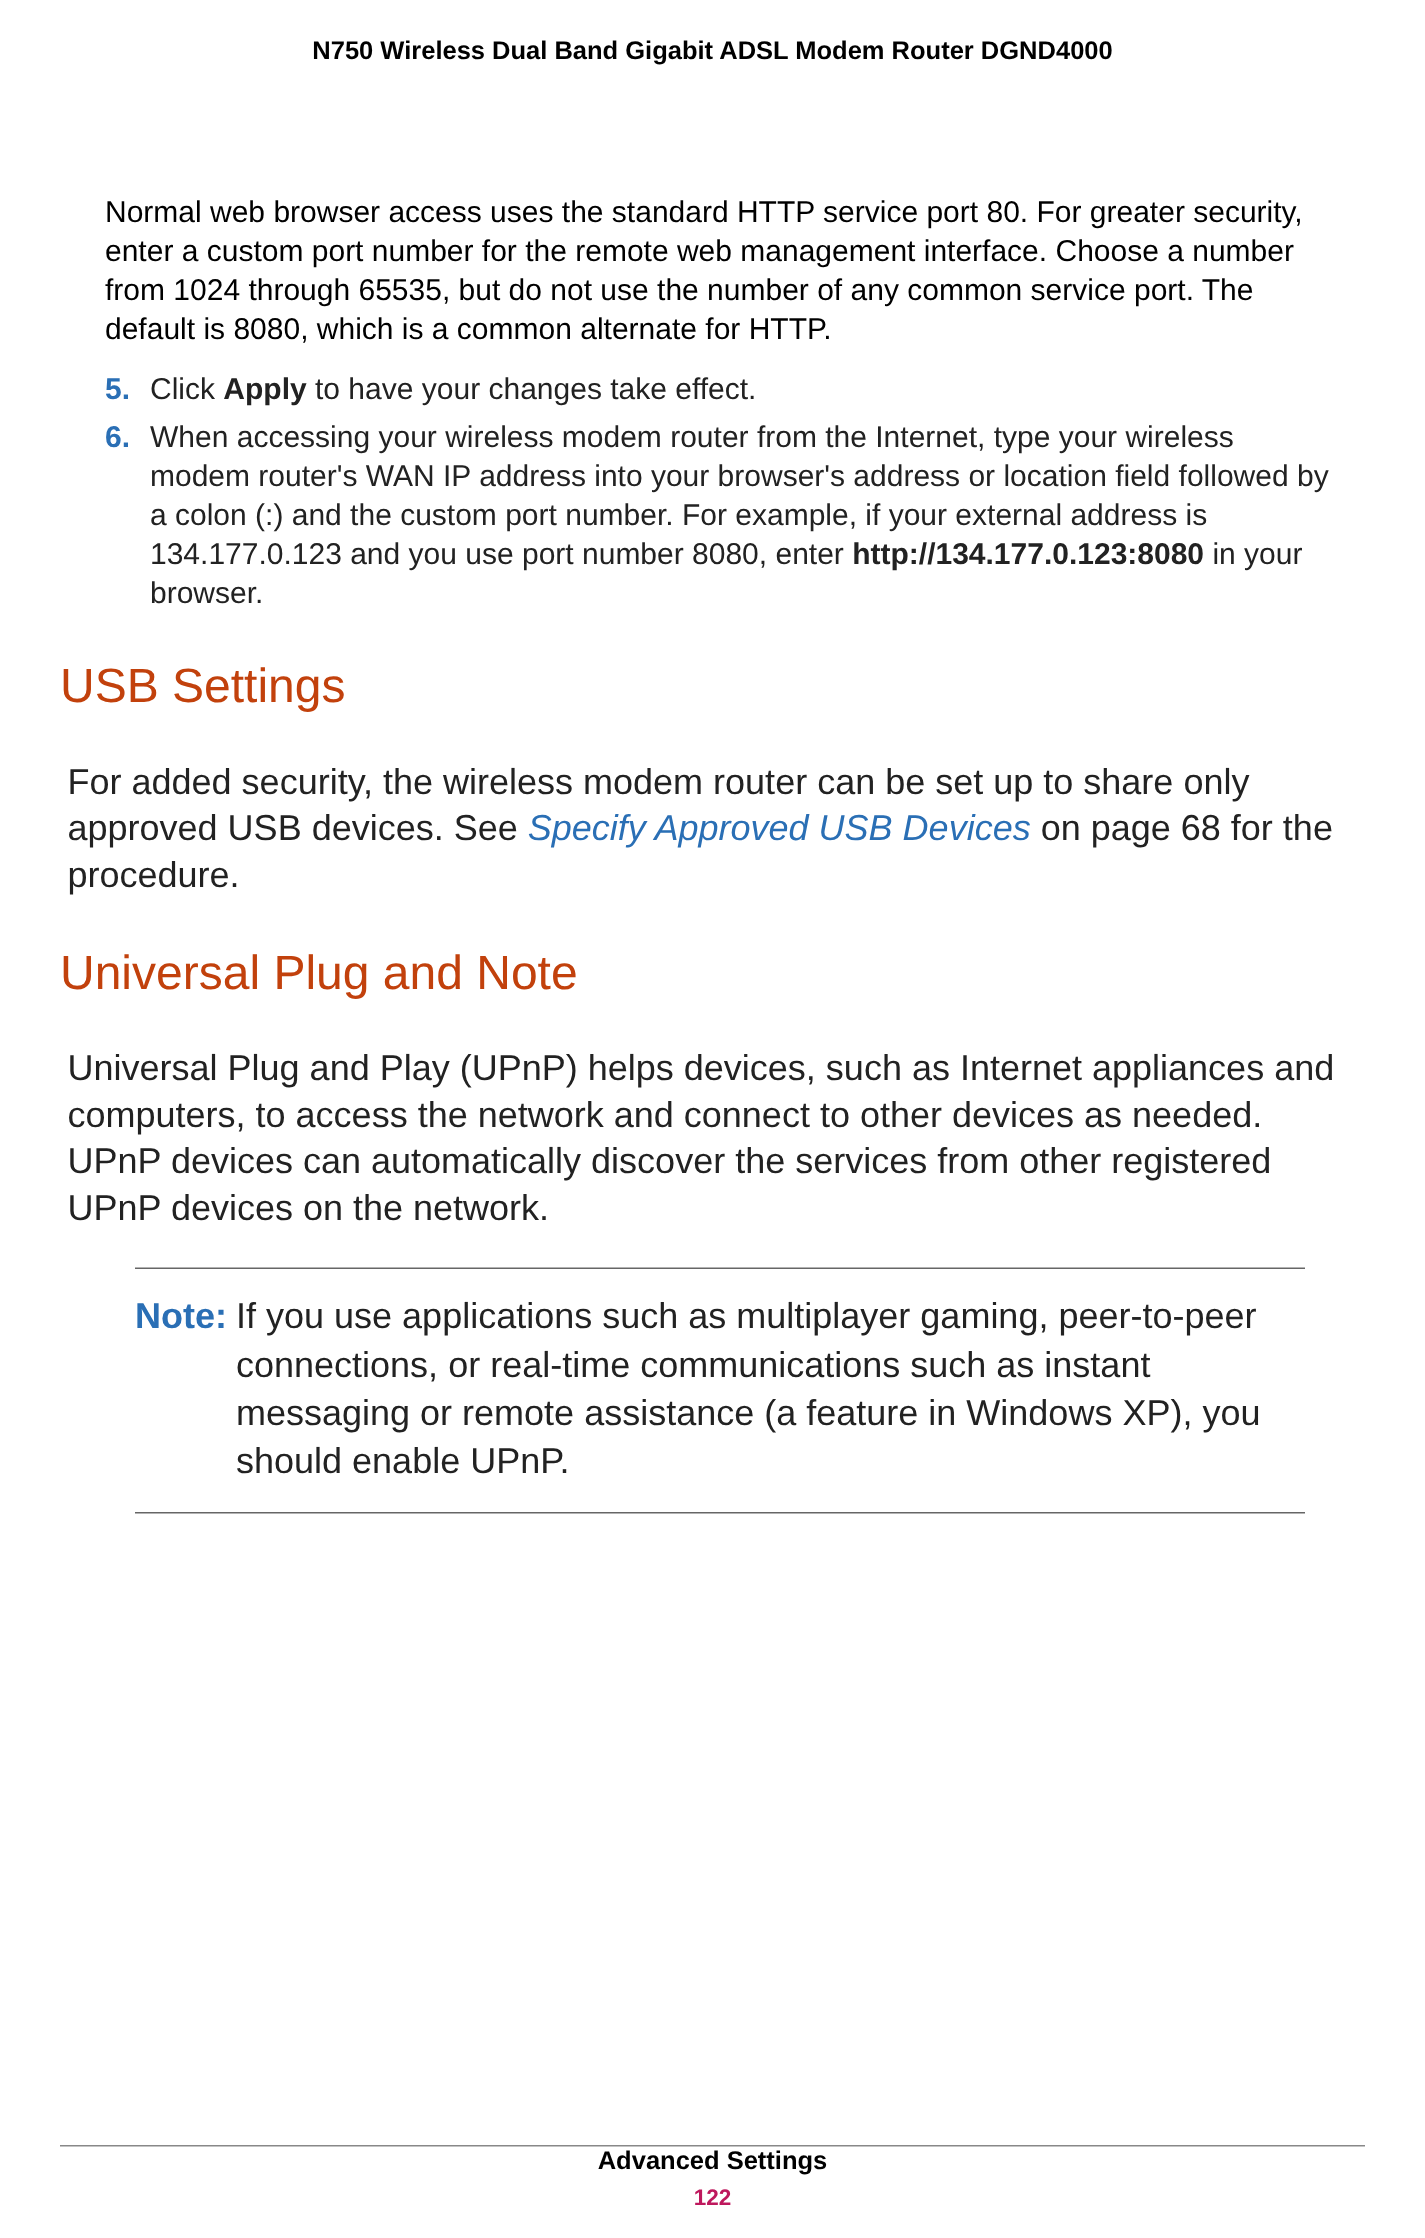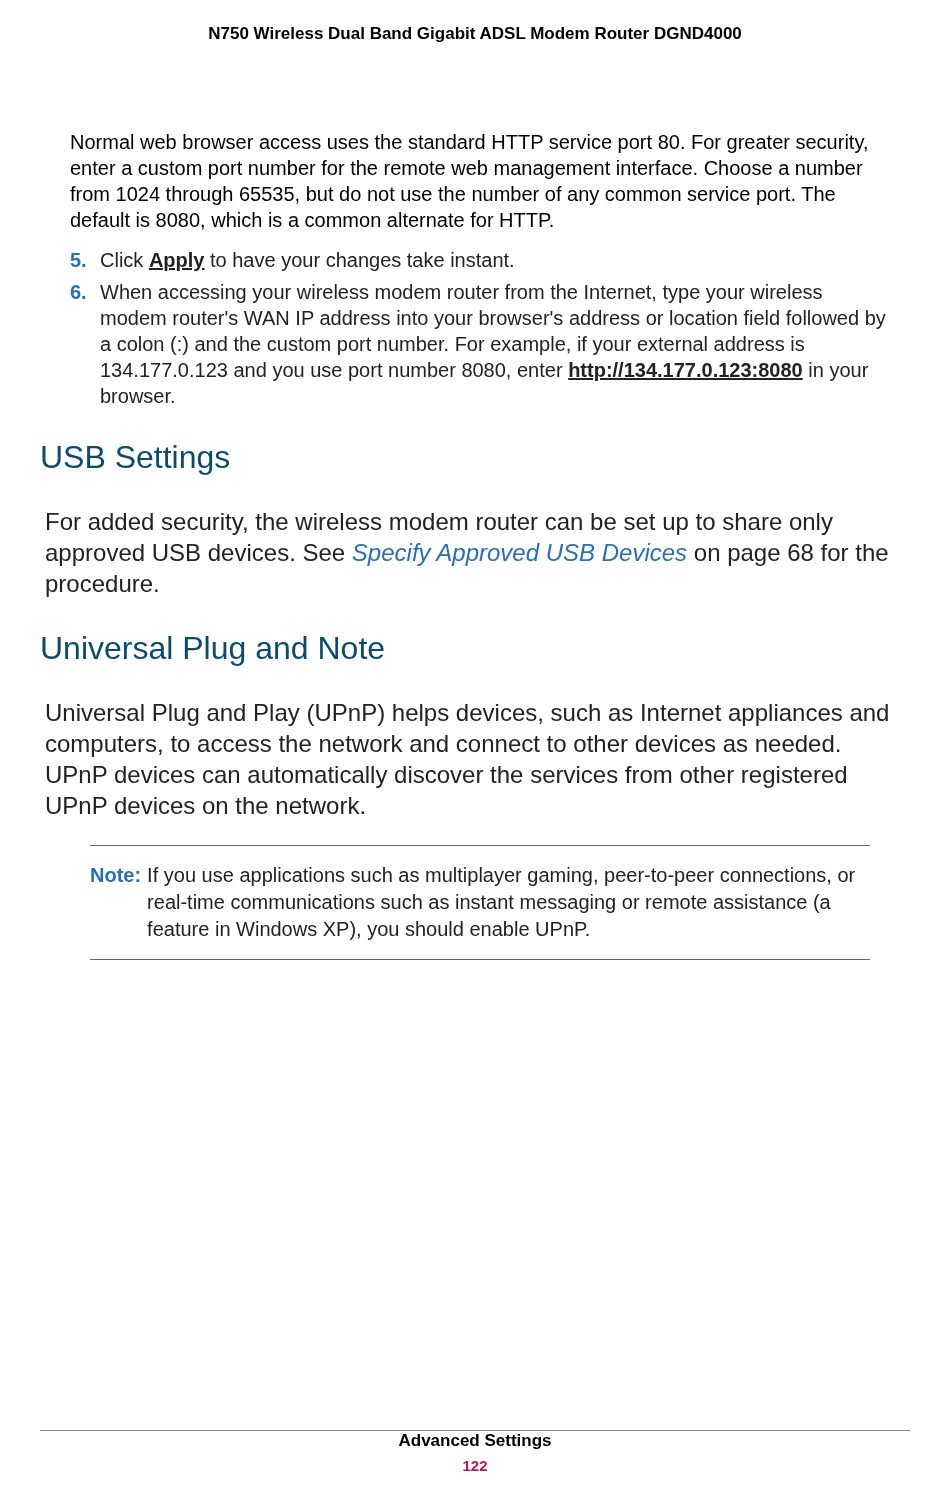--- a/index.html
+++ b/index.html
@@ -41,23 +41,23 @@
     }
     .numbered-item .num {
       color: #2a6fb5;
       font-weight: bold;
       min-width: 30px;
       flex-shrink: 0;
     }
     .numbered-item .body {
       flex: 1;
     }
-    .bold { font-weight: bold; text-decoration: underline; }
+    .bold { font-weight: bold; }
     .section-heading {
-      color: #0c4a6e;
+      color: #c2410c;
       font-size: 32px;
       font-weight: normal;
       margin: 30px 0 30px -30px;
       font-family: "Segoe UI", Arial, sans-serif;
     }
     .section-para {
       font-size: 24px;
       line-height: 1.3;
       margin-bottom: 10px;
       margin-left: -25px;
@@ -66,21 +66,21 @@
     .link-italic {
       color: #2a6fb5;
       font-style: italic;
       text-decoration: none;
     }
     .note-box {
       margin: 24px 20px 0 20px;
       border-top: 1px solid #666;
       border-bottom: 1px solid #666;
       padding: 16px 0;
-      font-size: 20px;
+      font-size: 24px;
       line-height: 1.35;
       color: #222;
       display: flex;
     }
     .note-label {
       color: #2a6fb5;
       font-weight: bold;
       margin-right: 6px;
       flex-shrink: 0;
     }
@@ -114,21 +114,21 @@
 </div>
 
 <div class="content">
 
   <p class="paragraph">Normal web browser access uses the standard HTTP service port 80. For greater security, enter a custom port number for the remote web management interface. Choose a number from 1024 through 65535, but do not use the number of any common service port. The default is 8080, which is a common alternate for HTTP.</p>
 
   <ul class="numbered-list">
     <li class="numbered-item">
       <span class="num">5.</span>
       <span class="body">
-        <span>Click </span><span class="bold">Apply</span><span> to have your changes take instant.</span>
+        <span>Click </span><span class="bold">Apply</span><span> to have your changes take effect.</span>
       </span>
     </li>
     <li class="numbered-item">
       <span class="num">6.</span>
       <span class="body">
         <span>When accessing your wireless modem router from the Internet, type your wireless modem router's WAN IP address into your browser's address or location field followed by a colon (:) and the custom port number. For example, if your external address is 134.177.0.123 and you use port number 8080, enter </span><span class="bold">http://134.177.0.123:8080</span><span> in your browser.</span>
       </span>
     </li>
   </ul>
 

